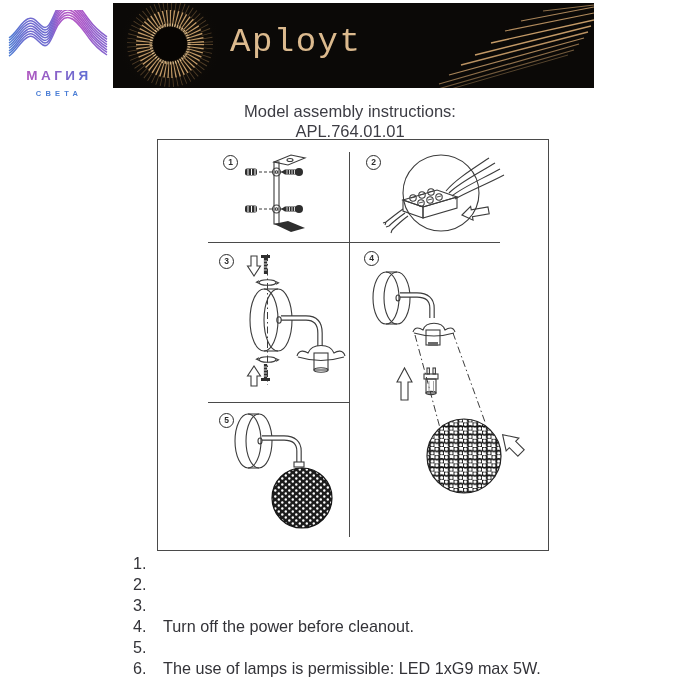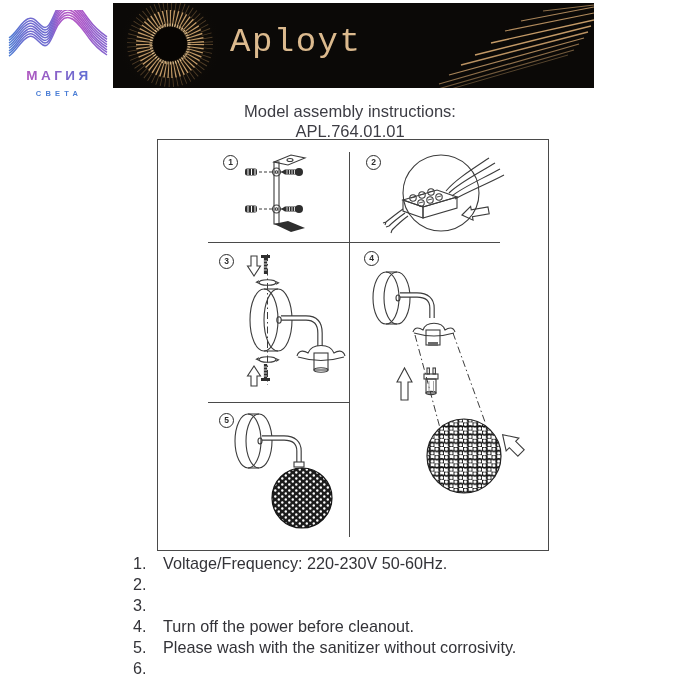--- a/index.html
+++ b/index.html
@@ -282,39 +282,38 @@
       <ellipse class="ln" cx="102" cy="39" rx="2" ry="3" fill="#fff"></ellipse>
       <rect class="ln" x="136" y="60" width="10" height="5" fill="#fff"></rect>
       <circle cx="144" cy="96" r="30" fill="url(#hexD)" stroke="#151515" stroke-width="1.2"></circle>
     </svg>
   </div>
 
   <div class="instructions">
 
       <div class="instr-row">
         <span class="instr-num">1.</span>
-        <span class="instr-text">Voltage/Frequency: 220-230V 50-60Hz.</span>
       </div>
 
       <div class="instr-row">
         <span class="instr-num">2.</span>
       </div>
 
       <div class="instr-row">
         <span class="instr-num">3.</span>
       </div>
 
       <div class="instr-row">
         <span class="instr-num">4.</span>
         <span class="instr-text">Turn off the power before cleanout.</span>
       </div>
 
       <div class="instr-row">
         <span class="instr-num">5.</span>
-        <span class="instr-text">Please wash with the sanitizer without corrosivity.</span>
       </div>
 
       <div class="instr-row">
         <span class="instr-num">6.</span>
+        <span class="instr-text">The use of lamps is permissible: LED 1xG9 max 5W.</span>
       </div>
     </div>
 
 </div>
 
 </body></html>

